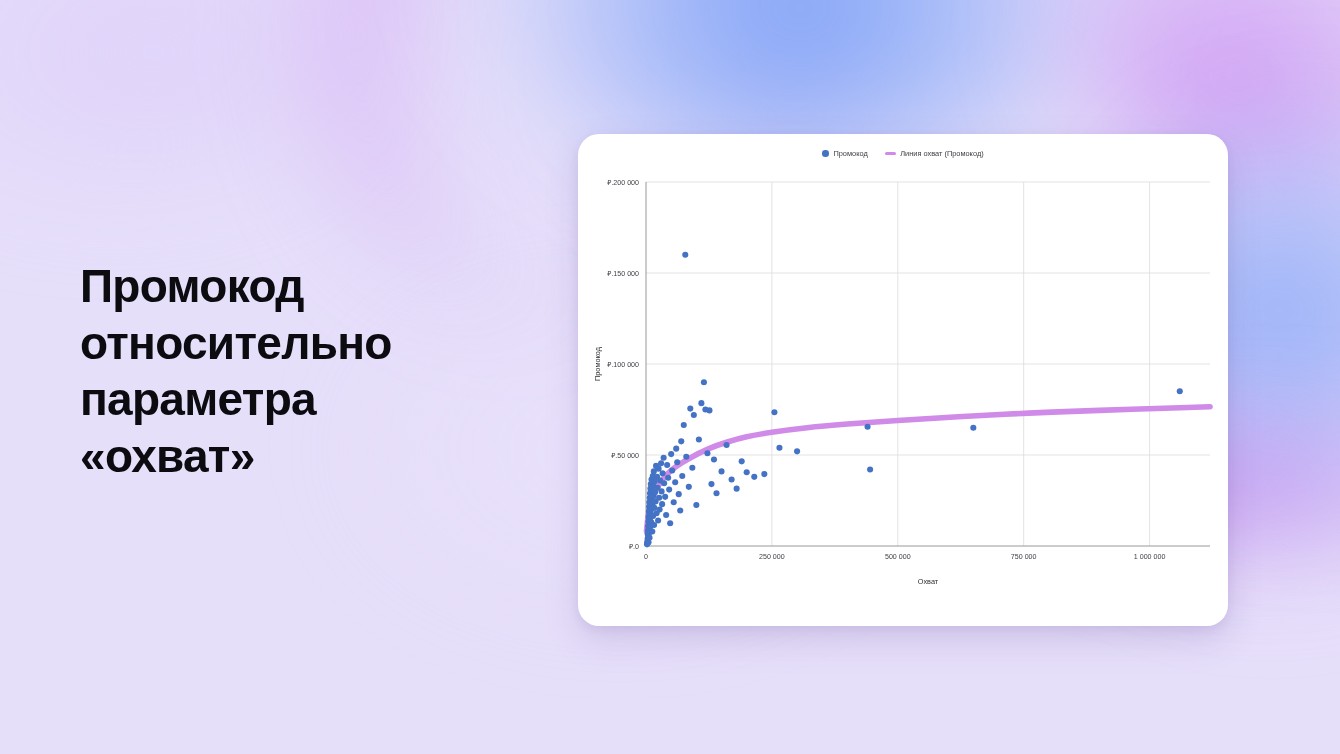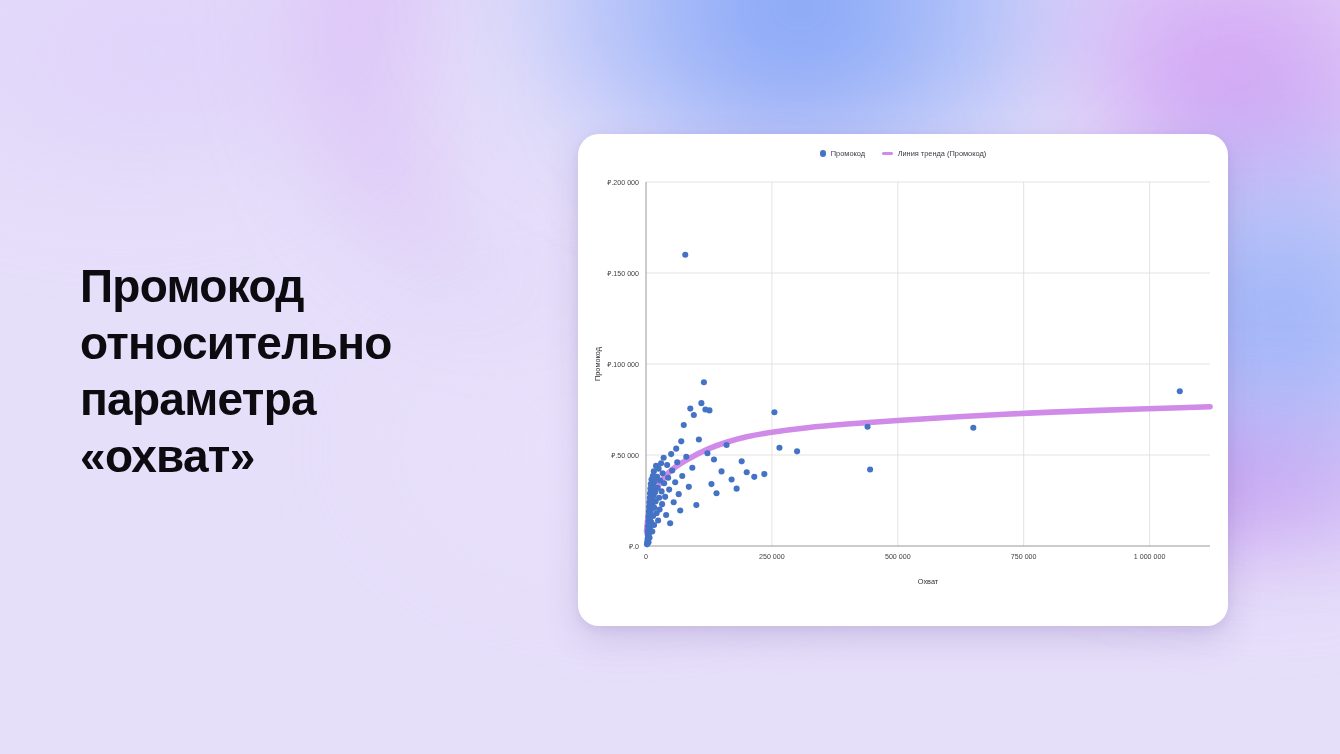--- a/index.html
+++ b/index.html
@@ -199,21 +199,21 @@
 
 <section id="chart-card">
 
   <div id="chart-legend">
     <span class="legend-item">
       <i class="legend-dot"></i>
       <span>Промокод</span>
     </span>
     <span class="legend-item">
       <i class="legend-dash"></i>
-      <span>Линия тренда (Промокод)</span>
+      <span>Линия охват (Промокод)</span>
     </span>
   </div>
 
   <svg id="plot-svg" viewBox="0 0 650 466">
     <g>
         <line x1="68" y1="295" x2="632" y2="295" class="grid-line"></line>
         <line x1="68" y1="204" x2="632" y2="204" class="grid-line"></line>
         <line x1="68" y1="113" x2="632" y2="113" class="grid-line"></line>
         <line x1="68" y1="22" x2="632" y2="22" class="grid-line"></line>
         <line x1="193.89285714285717" y1="22" x2="193.89285714285717" y2="386" class="grid-line"></line>

